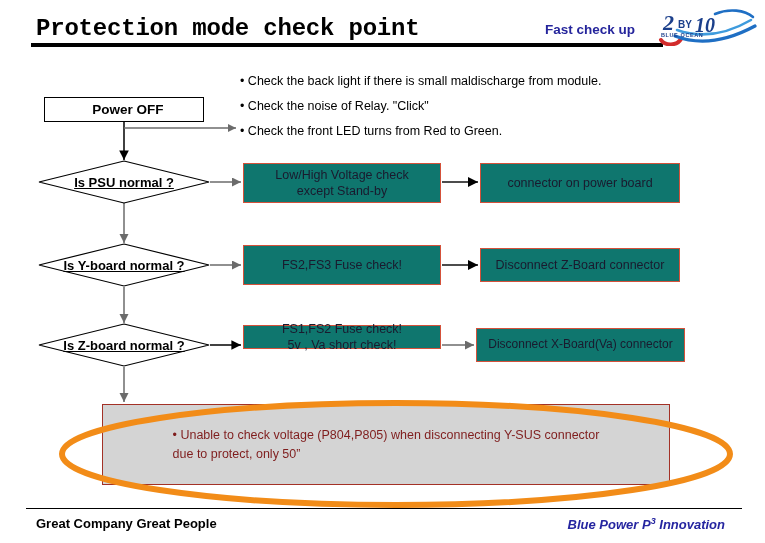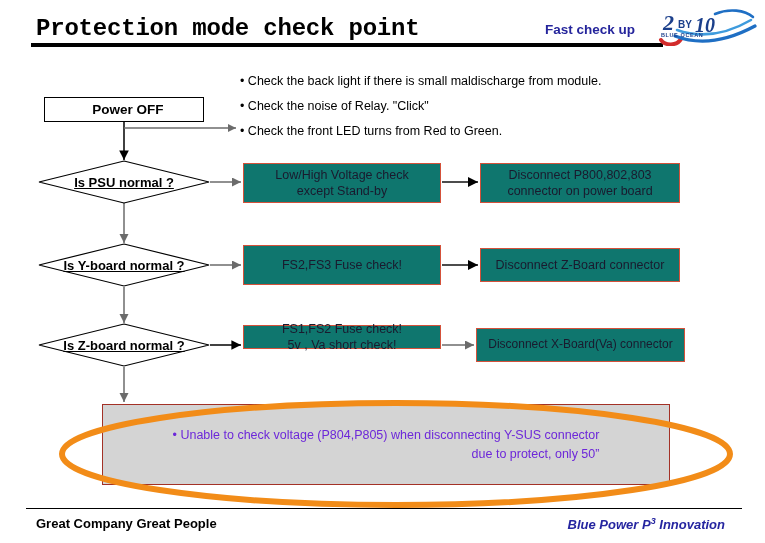--- a/index.html
+++ b/index.html
@@ -56,21 +56,21 @@
   }
   .teal-box.tight{font-size:12px;}
 
   .gray-box{
     position:absolute;
     background:#d4d4d4;border:1px solid #a33126;
     box-sizing:border-box;
     display:flex;align-items:center;justify-content:center;
   }
   .gray-text{
-    text-align:right;font-size:12.5px;color:#6d28d9;line-height:1.45;
+    text-align:left;font-size:12.5px;color:#7f1d1d;line-height:1.45;
     padding:0 20px;
   }
 
   
   .bullets{
     position:absolute;left:240px;top:74px;width:420px;
   }
   .bullets div{
     font-size:12.5px;font-weight:normal;color:#000000;
     margin-bottom:11px;white-space:nowrap;
@@ -196,21 +196,20 @@
 
   <div class="teal-box" style="left:243px;top:325px;width:198px;height:24px;">
     <div>
       <div>FS1,FS2 Fuse check!</div>
       <div>5v , Va short check!</div>
     </div>
   </div>
 
   <div class="teal-box" style="left:480px;top:163px;width:200px;height:40px;">
     <div>
-      <div>Disconnect P800,802,803</div>
       <div>connector on power board</div>
     </div>
   </div>
 
   <div class="teal-box" style="left:480px;top:248px;width:200px;height:34px;">
     <div>Disconnect Z-Board connector</div>
   </div>
 
   <div class="teal-box tight" style="left:476px;top:328px;width:209px;height:34px;">
     <div>Disconnect X-Board(Va) connector</div>

